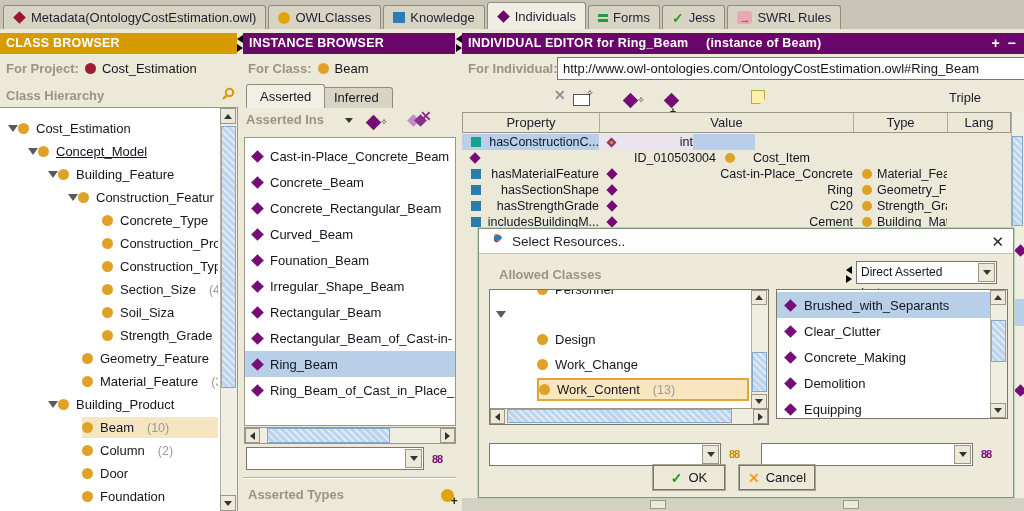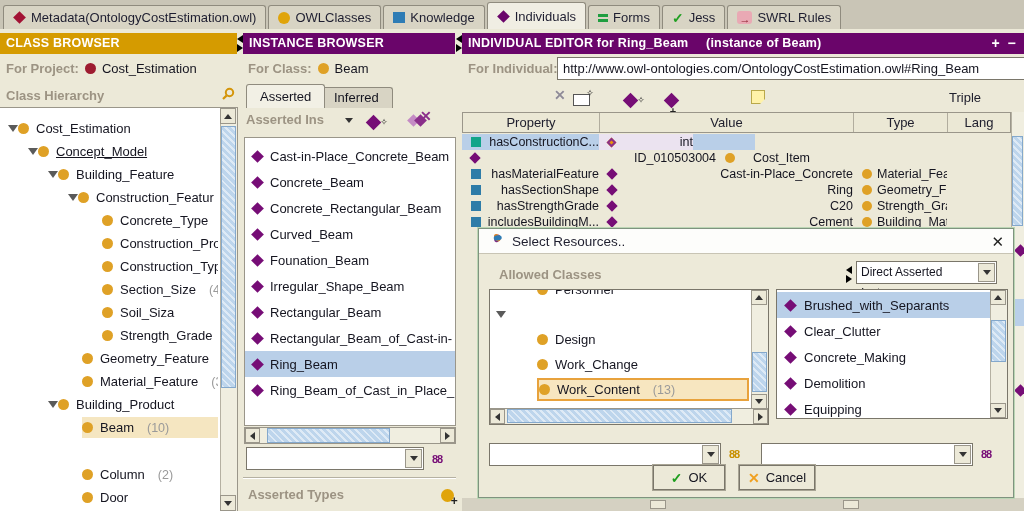--- a/index.html
+++ b/index.html
@@ -282,21 +282,21 @@
         </span>
       </div>
       <div class="trow" style="padding-left: 68px;">
         <span class="caret-sp"></span>
         <span class="hl sel-tan">
           <span class="icon-circle"></span>
           <span>Beam</span>
           <span class="count">(10)</span>
         </span>
       </div>
-      <div class="trow" style="padding-left: 68px; margin-top: 24px;">
+      <div class="trow" style="padding-left: 68px;">
         <span class="caret-sp"></span>
         <span class="hl">
           <span class="icon-circle"></span>
           <span>Column</span>
           <span class="count">(2)</span>
         </span>
       </div>
       <div class="trow" style="padding-left: 68px;">
         <span class="caret-sp"></span>
         <span class="hl">

